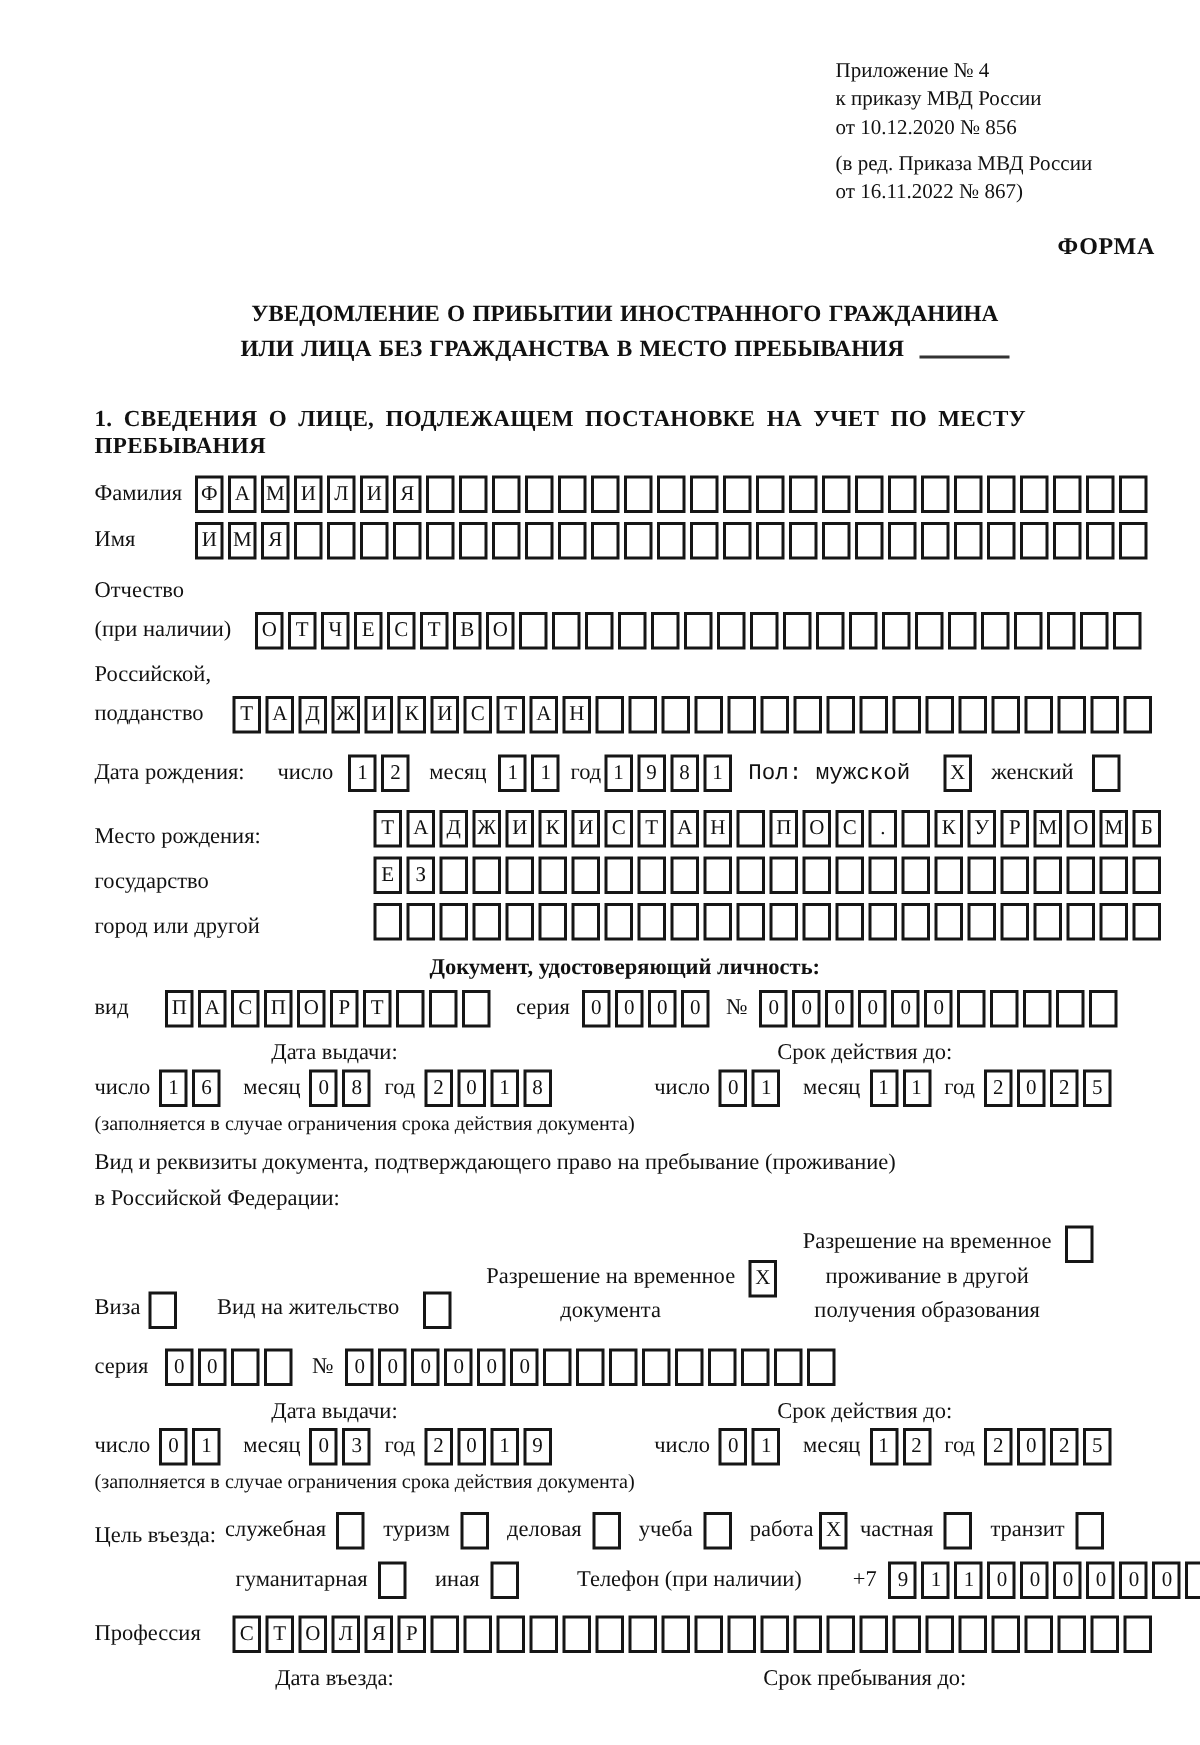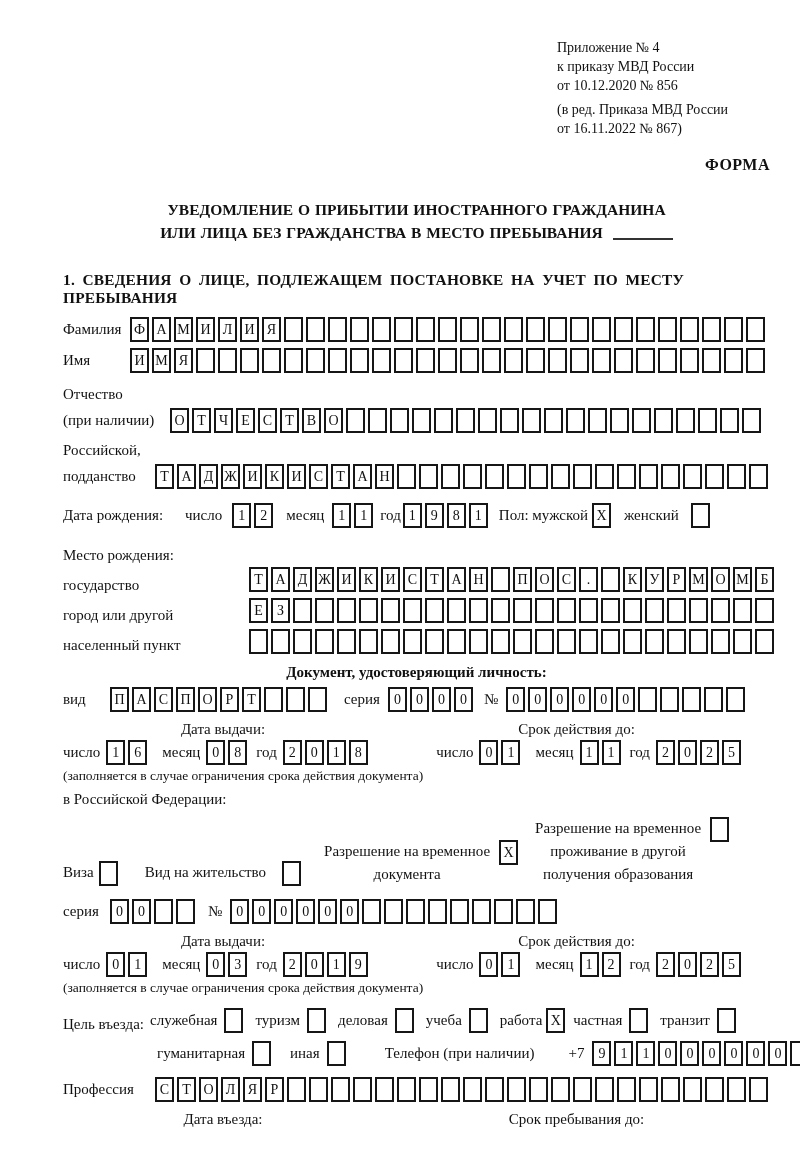--- a/index.html
+++ b/index.html
@@ -231,36 +231,35 @@
         <span class="cell">1</span>
         <span class="cell">1</span>
       </span>
     <span class="lbl" style="margin-left:4px;margin-right:2px;">год</span>
     <span class="cells">
         <span class="cell">1</span>
         <span class="cell">9</span>
         <span class="cell">8</span>
         <span class="cell">1</span>
       </span>
-    <span class="lbl" style="margin-left:8px;margin-right:4px;">Пол: мужской</span>
+    <span class="lbl" style="margin-left:8px;margin-right:22px;font-family:Liberation Mono, monospace;">Пол: мужской</span>
     <span class="cells">
         <span class="cell">X</span>
       </span>
     <span class="lbl" style="margin-left:10px;margin-right:12px;">женский</span>
     <span class="cells">
         <span class="cell"></span>
       </span>
   </div>
 
   <div class="row top" style="margin-top:12px;gap:44px;">
     <span class="lbl-col" style="width:142px;line-height:30px;">
       <div>Место рождения:</div>
       <div>государство</div>
       <div>город или другой</div>
-      <div>населенный пункт</div>
     </span>
     <span class="cellrows">
       <span class="cells">
           <span class="cell">Т</span>
           <span class="cell">А</span>
           <span class="cell">Д</span>
           <span class="cell">Ж</span>
           <span class="cell">И</span>
           <span class="cell">К</span>
           <span class="cell">И</span>
@@ -415,20 +414,21 @@
       <span class="cells">
           <span class="cell">2</span>
           <span class="cell">0</span>
           <span class="cell">2</span>
           <span class="cell">5</span>
         </span>
     </span>
   </div>
   <div class="note-right">(заполняется в случае ограничения срока действия документа)</div>
 
+  <div style="margin-top:10px;">Вид и реквизиты документа, подтверждающего право на пребывание (проживание)</div>
   <div style="margin-top:7px;">в Российской Федерации:</div>
 
   <div class="row top" style="margin-top:9px;">
     <span class="opt">
       <span class="txt">Виза</span>
       <span class="cells" style="margin-left:5px;">
           <span class="cell"></span>
         </span>
     </span>
     <span class="opt" style="margin-left:24px;">

